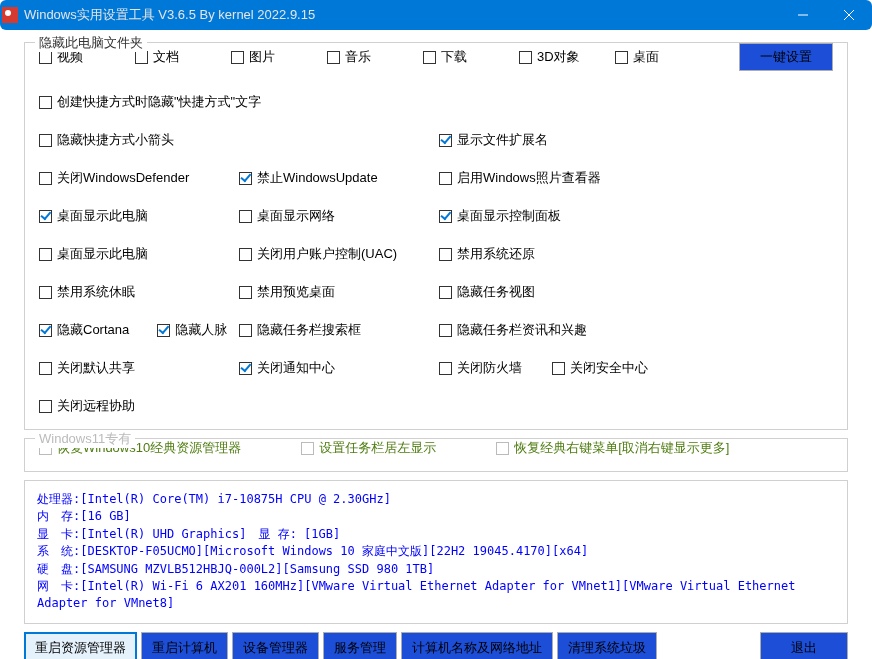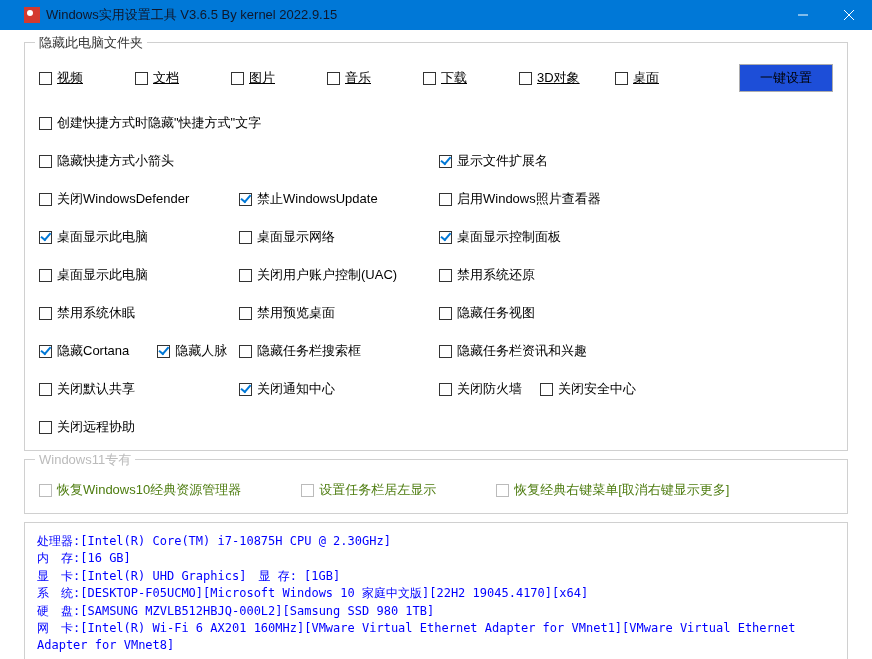--- a/index.html
+++ b/index.html
@@ -1,28 +1,28 @@
 <!DOCTYPE html>
 <html><head>
 <meta charset="utf-8">
 <style>
 * { margin: 0; padding: 0; box-sizing: border-box; }
 body { font-family: "Microsoft YaHei", "SimSun", sans-serif; font-size: 12px; background: #f0f0f0; }
 .window { width: 872px; height: 659px; background: #fff; display: flex; flex-direction: column; }
-.titlebar { background: #0078d7; color: #0f172a; height: 30px; display: flex; align-items: center; padding-left: 24px; }
+.titlebar { background: #0078d7; color: #e5e5e5; height: 30px; display: flex; align-items: center; padding-left: 2px; border-radius: 6px; }
 .titlebar-icon { width: 16px; height: 16px; background: #d43a2f; margin-right: 6px; position: relative; }
 .titlebar-icon::after { content: ""; position: absolute; left: 3px; top: 3px; width: 6px; height: 6px; background: #fff; border-radius: 50%; }
 .titlebar-title { flex: 1; font-size: 13px; }
 .titlebar-btns { display: flex; }
 .titlebar-btn { width: 46px; height: 30px; display: flex; align-items: center; justify-content: center; color: #fff; }
 .content { flex: 1; padding: 12px 24px 8px 24px; display: flex; flex-direction: column; }
-.group { border: 1px solid #d0d0d0; padding: 21px 14px 14px 14px; position: relative; margin-bottom: 8px; }
+.group { border: 1px solid #d0d0d0; padding: 0 14px 14px 14px; position: relative; margin-bottom: 8px; }
 .group-title { position: absolute; top: -9px; left: 10px; background: #fff; padding: 0 4px; font-size: 13px; color: #333; }
 .folder-row { display: flex; align-items: center; gap: 0; }
-.folder-item { display: flex; align-items: center; width: 96px; text-decoration: underline; }
+.folder-item { display: flex; align-items: center; width: 96px; }
 .cb { display: flex; align-items: center; cursor: pointer; }
 .cb-box { width: 13px; height: 13px; border: 1px solid #333; background: #fff; margin-right: 5px; display: inline-flex; align-items: center; justify-content: center; flex-shrink: 0; }
 .cb-box.checked::after { content: ""; width: 8px; height: 4px; border-left: 2px solid #0078d7; border-bottom: 2px solid #0078d7; transform: rotate(-50deg) translate(1px,-1px); }
 .cb-box.disabled { border-color: #bbb; }
 .cb-label { font-size: 13px; color: #000; }
 .cb-label.disabled { color: #4d7c0f; }
 .btn { border: 1px solid #adadad; background: #1d4ed8; padding: 4px 14px; font-size: 13px; cursor: pointer; font-family: inherit; }
 .btn-oneclick { margin-left: auto; padding: 4px 20px; }
 .opts { display: flex; flex-wrap: wrap; row-gap: 20px; margin-top: 22px; }
 .opt-col1 { width: 200px; }
@@ -232,21 +232,21 @@
               <span class="cb-box"></span>
               <span class="cb-label">关闭默认共享</span>
             </label>
           </div>
         <div class="opt-col2">
             <label class="cb">
               <span class="cb-box checked"></span>
               <span class="cb-label">关闭通知中心</span>
             </label>
           </div>
-        <div class="opt-col3" style="width:230px;display:flex;gap:18px">
+        <div class="opt-col3" style="width:230px;display:flex;gap:30px">
           <label class="cb">
               <span class="cb-box"></span>
               <span class="cb-label">关闭防火墙</span>
             </label>
           <label class="cb">
               <span class="cb-box"></span>
               <span class="cb-label">关闭安全中心</span>
             </label>
         </div>
         <div style="width:170px">

